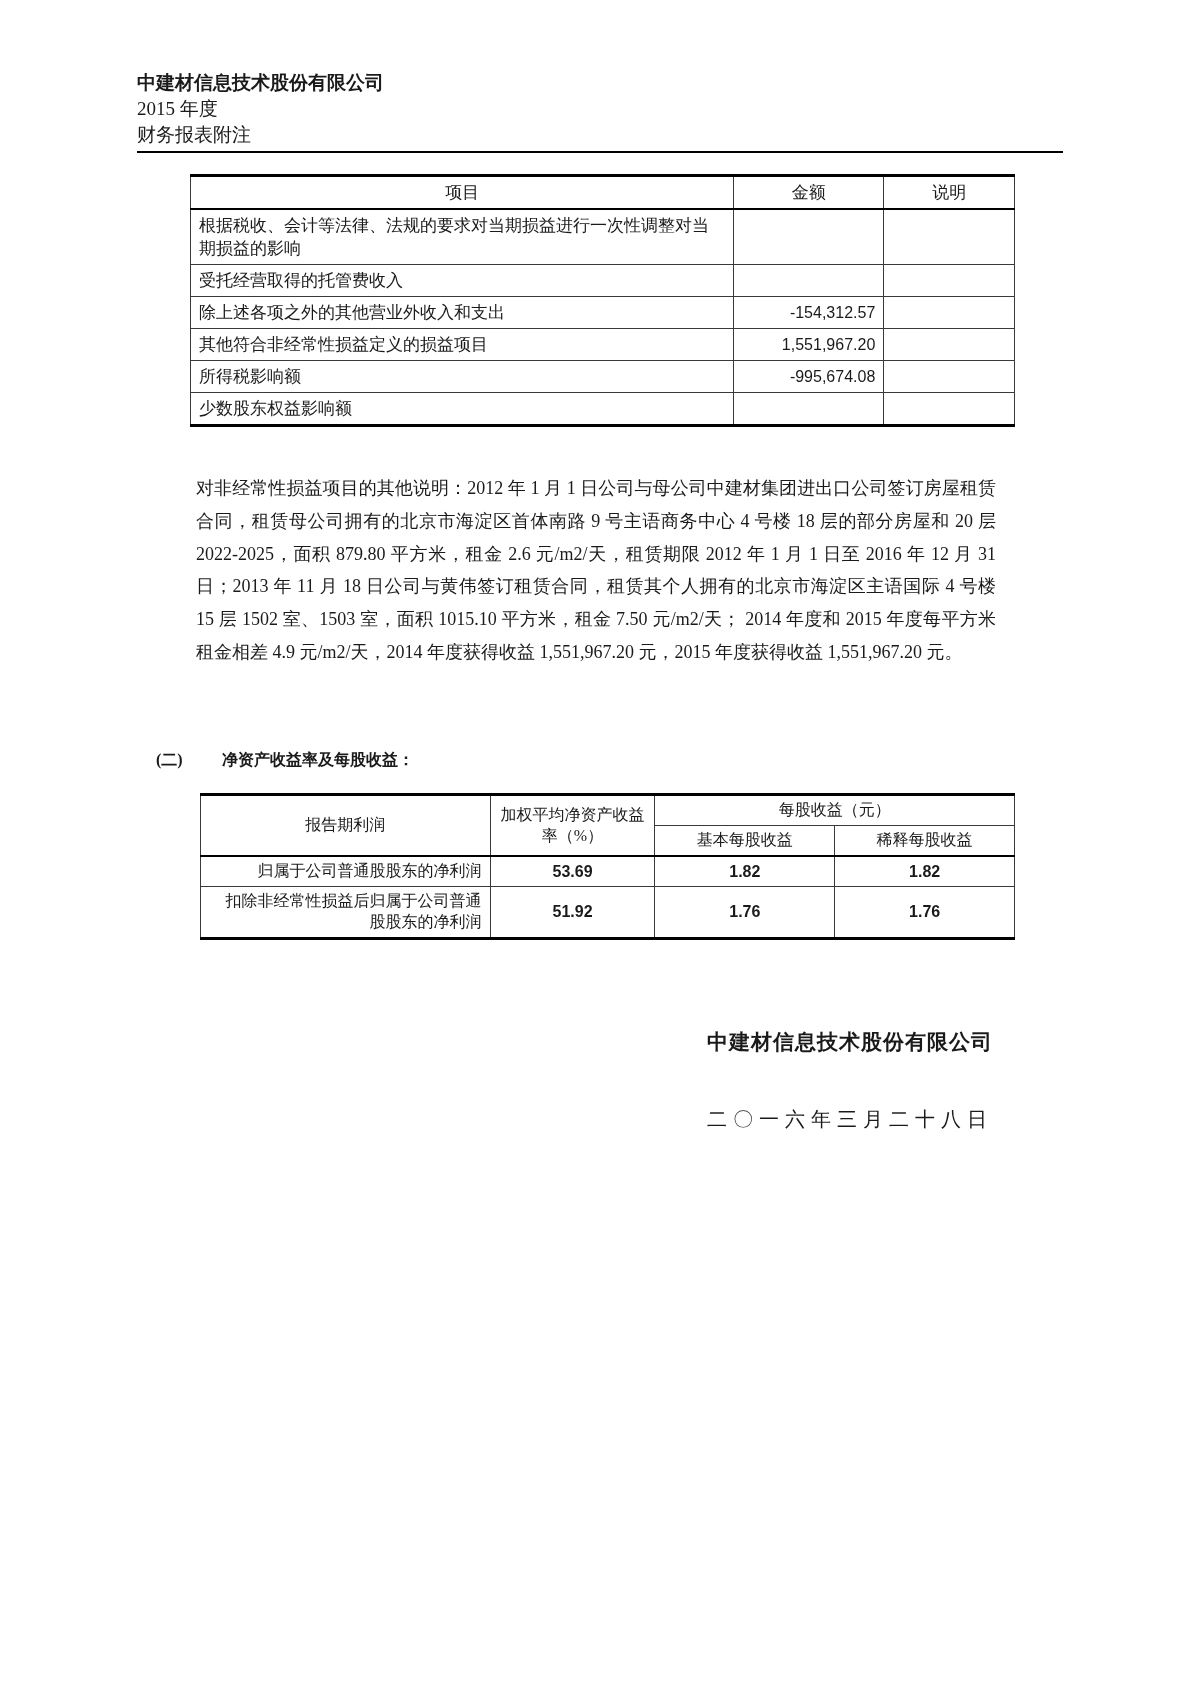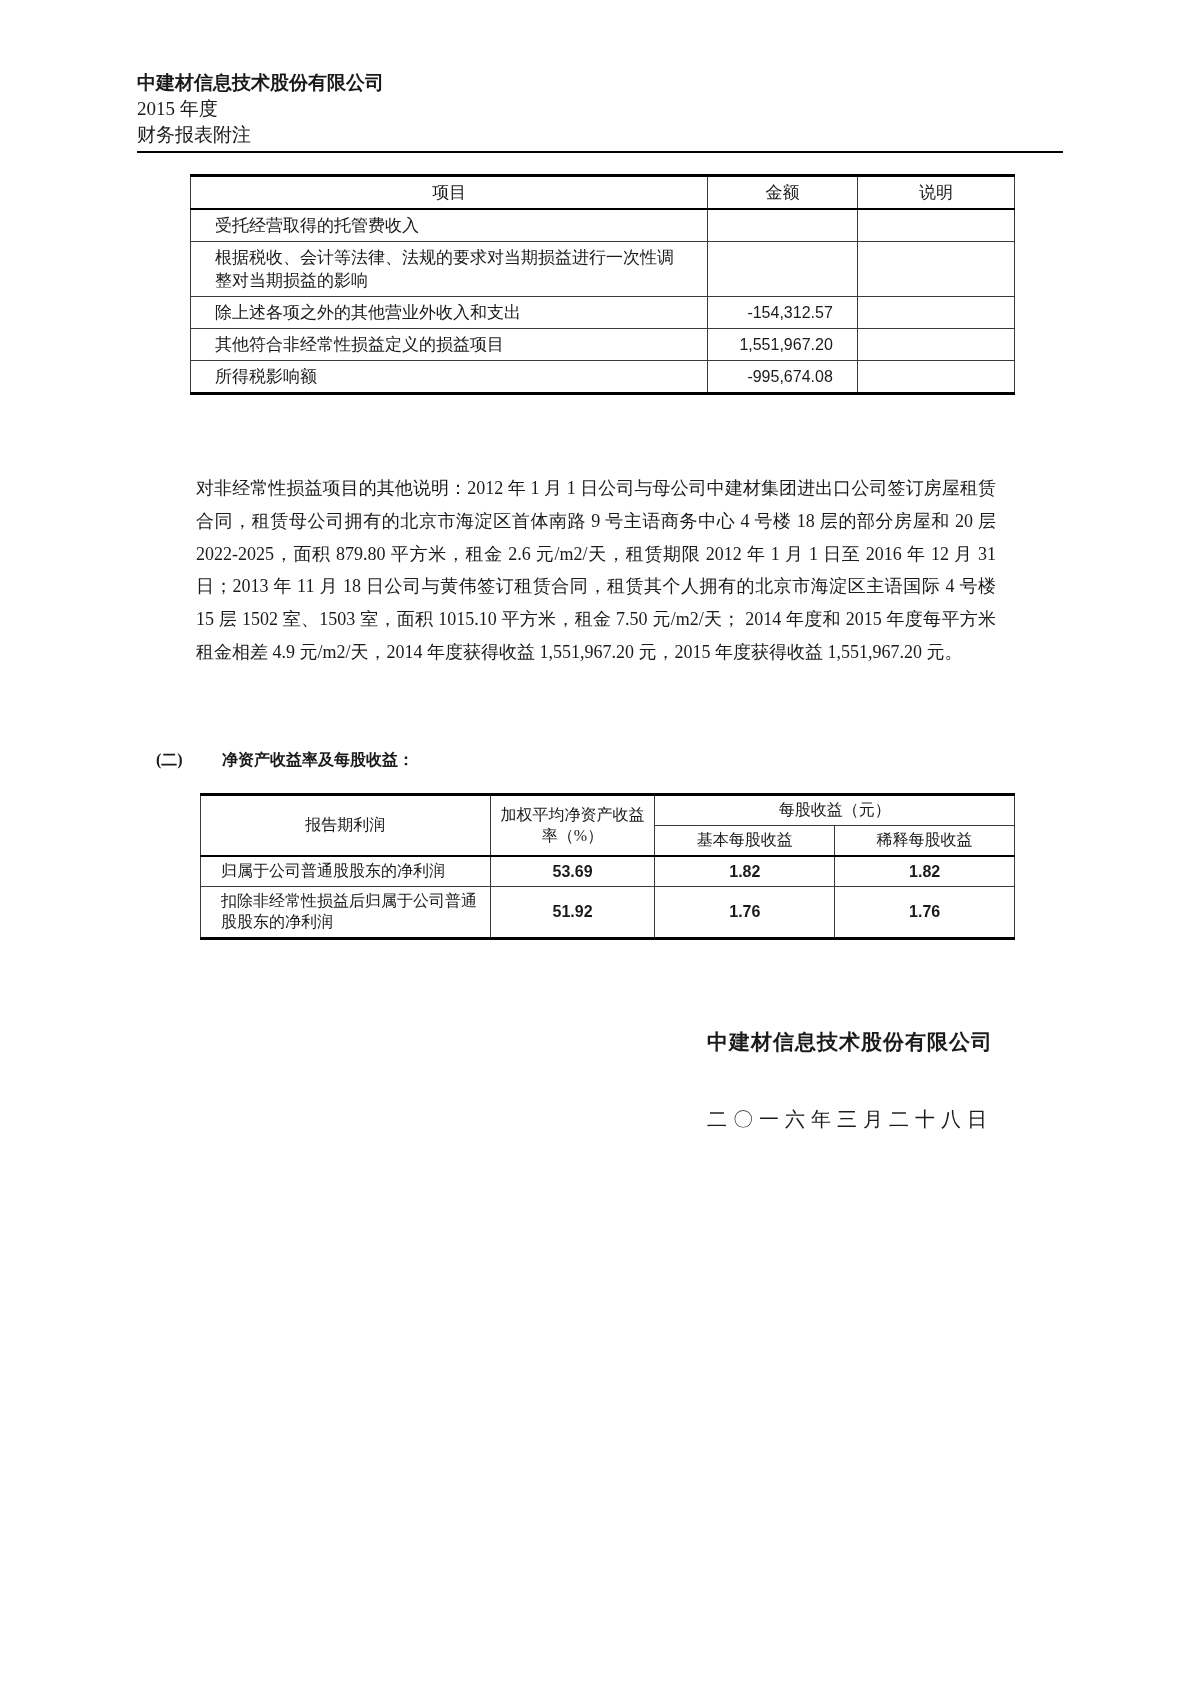--- a/index.html
+++ b/index.html
@@ -24,21 +24,21 @@
   }
 
   
   table { border-collapse: collapse; }
   .t1 {
     position: absolute; left: 190px; top: 174px; width: 825px;
     font-size: 17px;
     border-top: 3px solid #000;
     border-bottom: 3px solid #000;
   }
-  .t1 th, .t1 td { border: 1px solid #3a3a3a; padding: 4px 24px; vertical-align: middle; }
+  .t1 th, .t1 td { border: 1px solid #3a3a3a; padding: 4px 8px; vertical-align: middle; }
   .t1 th { font-weight: normal; text-align: center; border-bottom: 2px solid #000; }
   .t1 td.item { text-align: left; }
   .t1 td.amount {
     text-align: right;
     font-family: "Liberation Sans", sans-serif;
     font-size: 16px;
   }
   .t1 td.note { width: 114px; }
   .t1 tr.total td.item { text-align: center; }
 
@@ -57,21 +57,21 @@
     position: absolute; left: 200px; top: 793px; width: 815px;
     font-size: 16px;
     border-top: 3px solid #000;
     border-bottom: 3px solid #000;
   }
   .t2 th, .t2 td { border: 1px solid #3a3a3a; padding: 4px 8px; vertical-align: middle; }
   .t2 th { font-weight: normal; text-align: center; }
   .t2 thead tr.sub th { border-bottom: 2px solid #000; }
   .t2 th.c-roe { border-bottom: 2px solid #000; }
   .t2 th.c-item { border-bottom: 2px solid #000; }
-  .t2 td.item { text-align: left; padding-left: 20px; }
+  .t2 td.item { text-align: right; padding-left: 20px; }
   .t2 td.val {
     text-align: center;
     font-family: "Liberation Sans", sans-serif;
     font-size: 16px;
     font-weight: bold;
   }
 
   
   .signature { position: absolute; left: 645px; top: 1028px; width: 410px; text-align: center; }
   .signature .company { font-size: 21px; font-weight: bold; letter-spacing: 1px; }
@@ -103,42 +103,47 @@
       </colgroup>
     <thead>
       <tr>
         <th>项目</th>
         <th>金额</th>
         <th>说明</th>
       </tr>
     </thead>
     <tbody>
       <tr>
-        <td class="item">受托经营取得的托管费收入</td>
+        <td class="item">根据税收、会计等法律、法规的要求对当期损益进行一次性调整对当期损益的影响</td>
         <td class="amount"></td>
         <td class="note"></td>
       </tr>
       <tr>
-        <td class="item">根据税收、会计等法律、法规的要求对当期损益进行一次性调整对当期损益的影响</td>
+        <td class="item">受托经营取得的托管费收入</td>
         <td class="amount"></td>
         <td class="note"></td>
       </tr>
       <tr>
         <td class="item">除上述各项之外的其他营业外收入和支出</td>
         <td class="amount">-154,312.57</td>
         <td class="note"></td>
       </tr>
       <tr>
         <td class="item">其他符合非经常性损益定义的损益项目</td>
         <td class="amount">1,551,967.20</td>
         <td class="note"></td>
       </tr>
       <tr>
         <td class="item">所得税影响额</td>
         <td class="amount">-995,674.08</td>
+        <td class="note"></td>
+      </tr>
+      <tr>
+        <td class="item">少数股东权益影响额</td>
+        <td class="amount"></td>
         <td class="note"></td>
       </tr>
     </tbody>
   </table>
 
   <p class="note-para">对非经常性损益项目的其他说明：2012 年 1 月 1 日公司与母公司中建材集团进出口公司签订房屋租赁合同，租赁母公司拥有的北京市海淀区首体南路 9 号主语商务中心 4 号楼 18 层的部分房屋和 20 层 2022-2025，面积 879.80 平方米，租金 2.6 元/m2/天，租赁期限 2012 年 1 月 1 日至 2016 年 12 月 31 日；2013 年 11 月 18 日公司与黄伟签订租赁合同，租赁其个人拥有的北京市海淀区主语国际 4 号楼 15 层 1502 室、1503 室，面积 1015.10 平方米，租金 7.50 元/m2/天； 2014 年度和 2015 年度每平方米租金相差 4.9 元/m2/天，2014 年度获得收益 1,551,967.20 元，2015 年度获得收益 1,551,967.20 元。</p>
 
   <div class="section-head">
     <span class="num">(二)</span><span>净资产收益率及每股收益：</span>
   </div>

